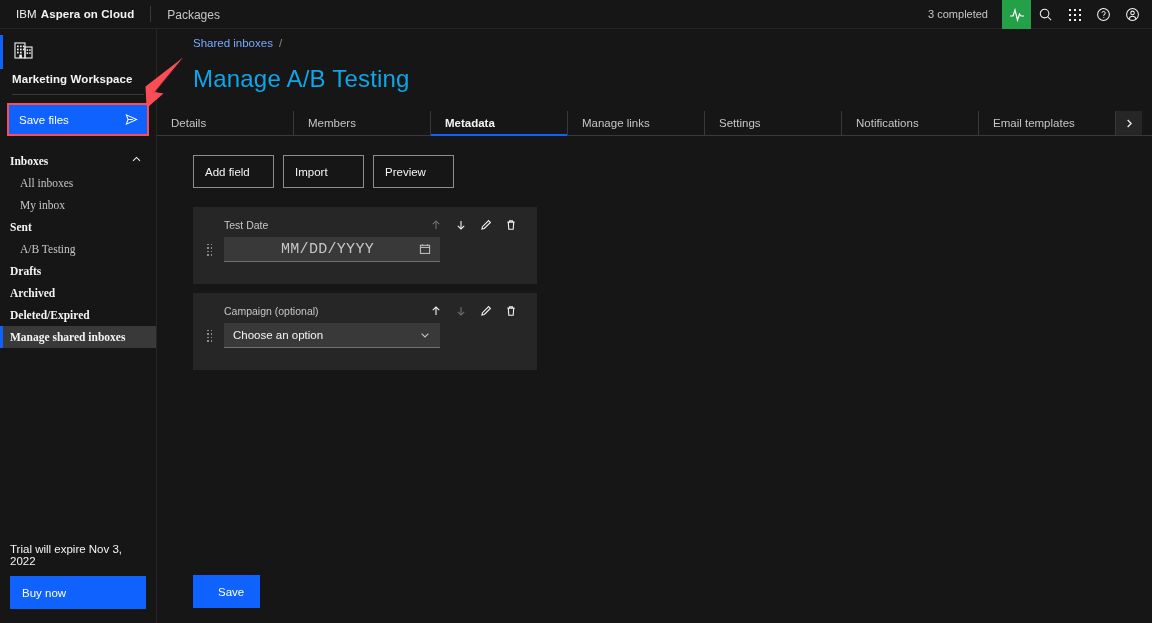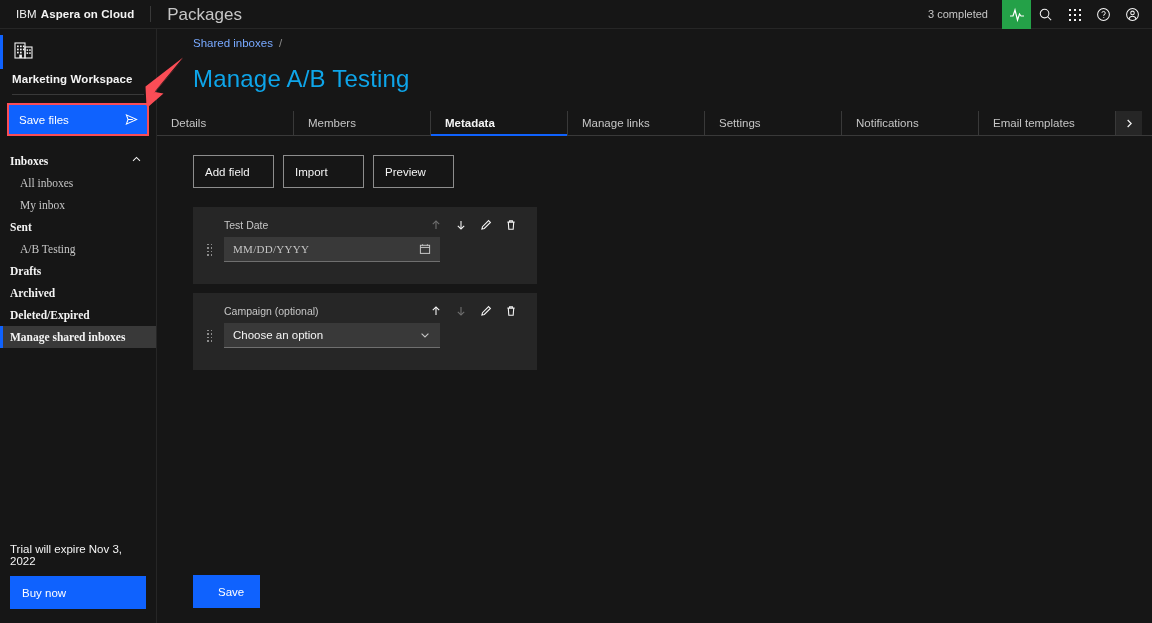--- a/index.html
+++ b/index.html
@@ -21,21 +21,21 @@
   }
   .brand {
     display: flex; align-items: center; padding: 0 16px;
     font-size: 11.5px; letter-spacing: .1px; white-space: nowrap;
   }
   .brand .ibm { font-weight: 400; color: #f4f4f4; }
   .brand .prod { font-weight: 700; color: #f4f4f4; margin-left: 4px; }
   .hdr-divider { width: 1px; background: #393939; margin: 6px 0; }
   .hdr-link {
     display: flex; align-items: center; padding: 15px 16px;
-    font-size: 17px; color: #c6c6c6; cursor: pointer; white-space: nowrap;
+    font-size: 12px; color: #c6c6c6; cursor: pointer; white-space: nowrap;
   }
   .hdr-spacer { flex: 1 1 auto; }
   .hdr-status {
     display: flex; align-items: center; padding: 0 14px;
     font-size: 11px; color: #c6c6c6; white-space: nowrap;
   }
   .hdr-activity {
     width: 29px; height: 29px; background: #24a148;
     display: flex; align-items: center; justify-content: center; cursor: pointer;
   }
@@ -158,21 +158,21 @@
   .field-body { display: flex; align-items: center; margin-top: 6px; gap: 9px; }
   .drag-handle { width: 8px; display: flex; flex-direction: column; gap: 2px; cursor: grab; }
   .drag-handle .dot-row { display: flex; gap: 2px; }
   .drag-handle i { width: 1.5px; height: 1.5px; background: #8d8d8d; display: block; border-radius: 0; }
   .field-input {
     width: 216px; height: 25px; background: #393939; border: 0; border-bottom: 1px solid #6f6f6f;
     display: flex; align-items: center; justify-content: space-between; padding: 0 9px;
     cursor: pointer;
   }
   .field-input .val-mono {
-    font-family: Liberation Serif, serif; font-size: 11px; color: #c6c6c6; letter-spacing: .3px;
+    font-family: Liberation Mono, monospace; font-size: 15px; color: #c6c6c6; letter-spacing: .3px; margin-left: 48px;
   }
   .field-input .val-text { font-size: 11.5px; color: #f4f4f4; }
   .field-input .in-icon { color: #c6c6c6; display: flex; }
 
   .save-wrap { padding: 0 0 0 36px; position: absolute; left: 0; bottom: 15px; }
   .save-btn {
     width: 67px; height: 33px; background: #0f62fe; color: #ffffff; border: 0;
     font-size: 11.5px; cursor: pointer; font-family: "Liberation Sans", sans-serif;
     display: flex; align-items: center; padding-left: 25px;
   }

